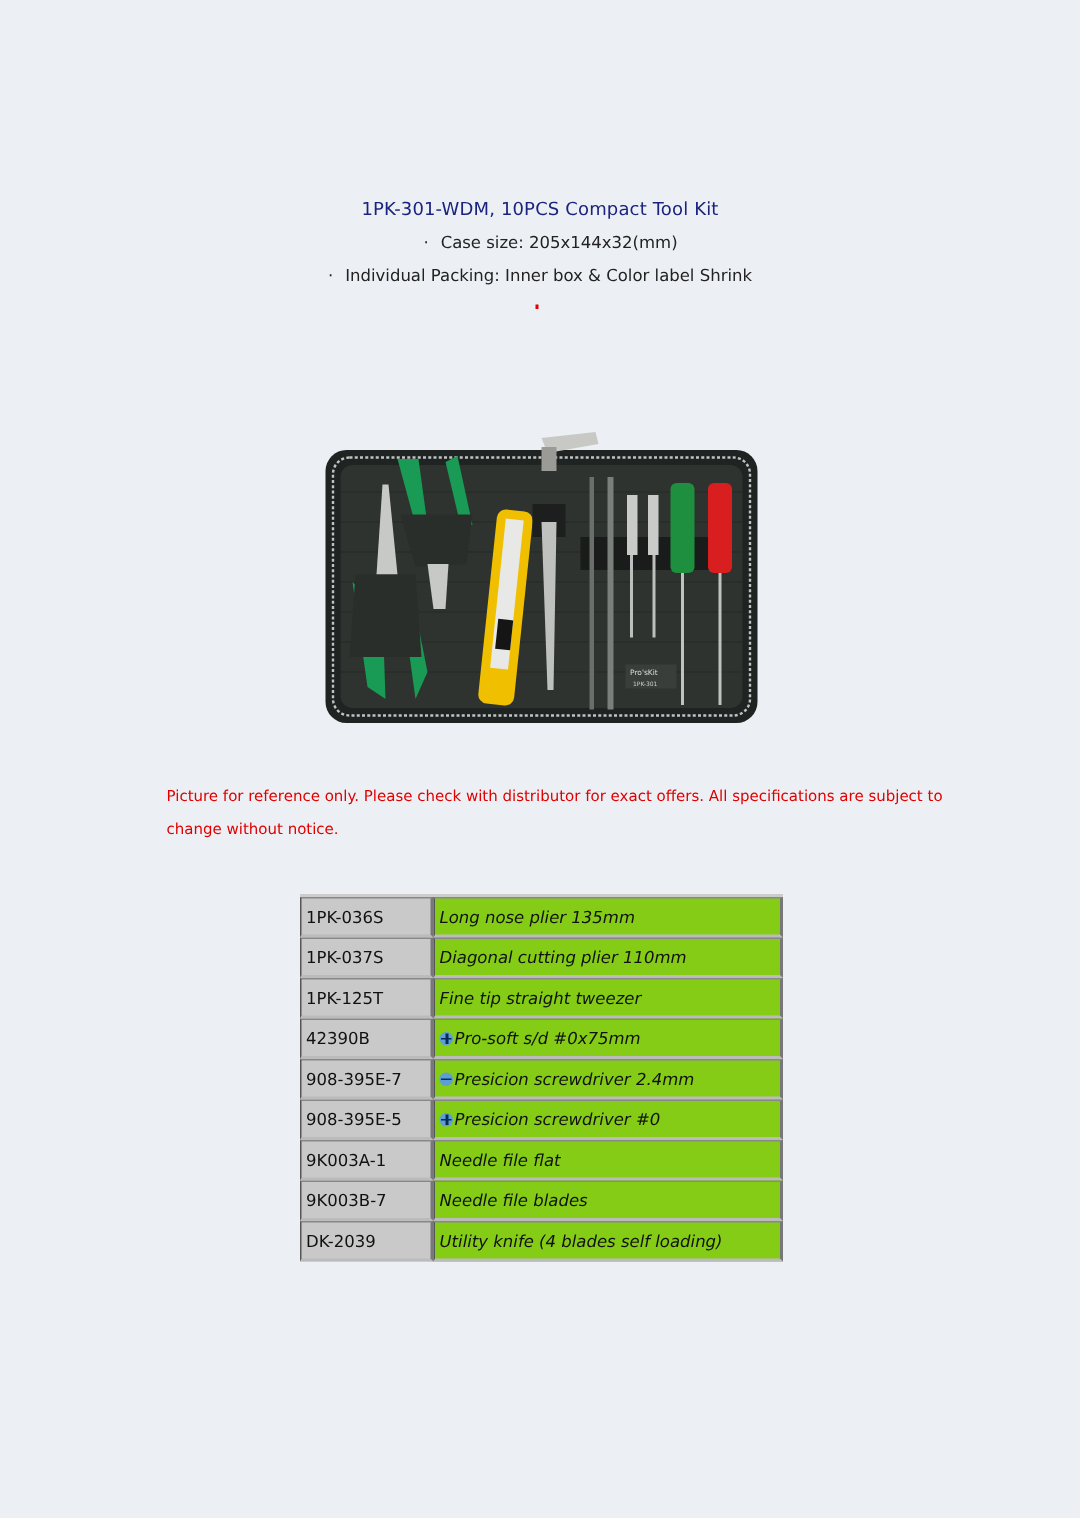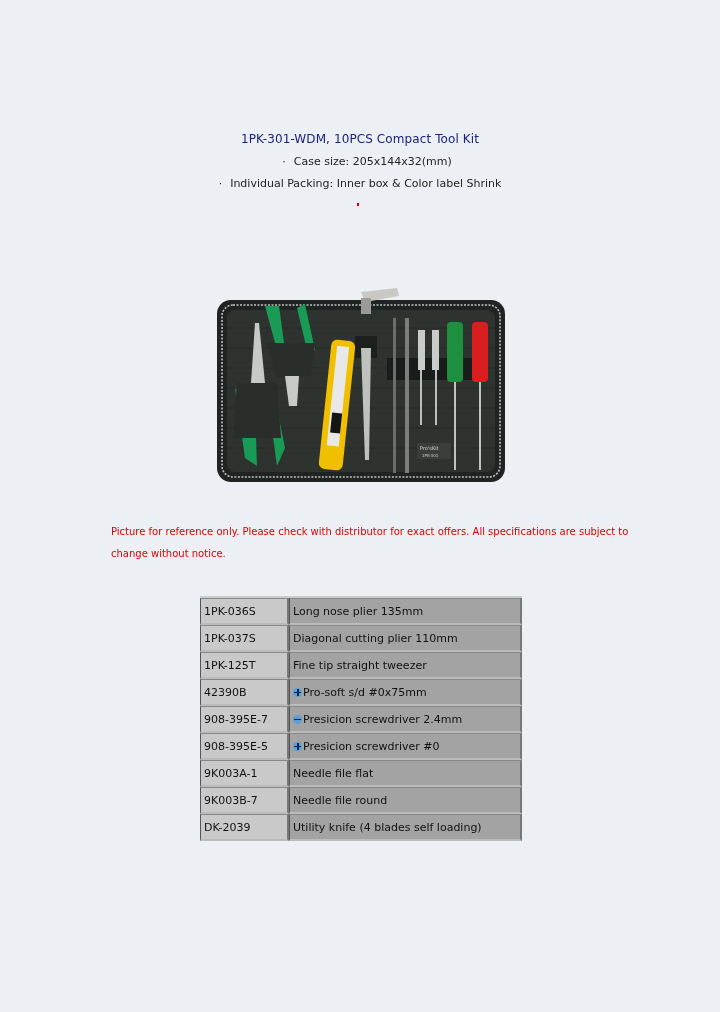--- a/index.html
+++ b/index.html
@@ -43,21 +43,21 @@
   table.items td {
     height: 24px; font-size: 11px; color: #111;
     padding: 0 0 0 3px;
     border-left: 1px solid #555;
     border-top: 1px solid #888;
     border-right: 2px solid #777;
     border-bottom: 2px solid #bbb;
     vertical-align: middle;
   }
   table.items td.code { width: 83px; background: #c9c9c9; }
-  table.items td.desc { width: 227px; background: #a3a3a3; }
+  table.items td.desc { width: 227px; background: #84cc16; font-style: italic; }
   .sd-icon {
     display: inline-block; width: 9px; height: 9px; border-radius: 50%;
     background: #5b9fd6; position: relative; vertical-align: -1px; margin-right: 1px;
   }
   .sd-icon::before {
     content: ""; position: absolute; left: 1px; top: 4px; width: 7px; height: 1.5px; background: #0a2a55;
   }
   .sd-icon.phillips::after {
     content: ""; position: absolute; left: 4px; top: 1px; width: 1.5px; height: 7px; background: #0a2a55;
   }
@@ -154,20 +154,20 @@
       <tr>
         <td class="code">908-395E-5</td>
         <td class="desc"><span class="sd-icon phillips"></span><span>Presicion screwdriver #0</span></td>
       </tr>
       <tr>
         <td class="code">9K003A-1</td>
         <td class="desc"><span>Needle file flat</span></td>
       </tr>
       <tr>
         <td class="code">9K003B-7</td>
-        <td class="desc"><span>Needle file round</span></td>
+        <td class="desc"><span>Needle file blades</span></td>
       </tr>
       <tr>
         <td class="code">DK-2039</td>
         <td class="desc"><span>Utility knife (4 blades self loading)</span></td>
       </tr>
     </tbody>
 </table>
 
 </body></html>

